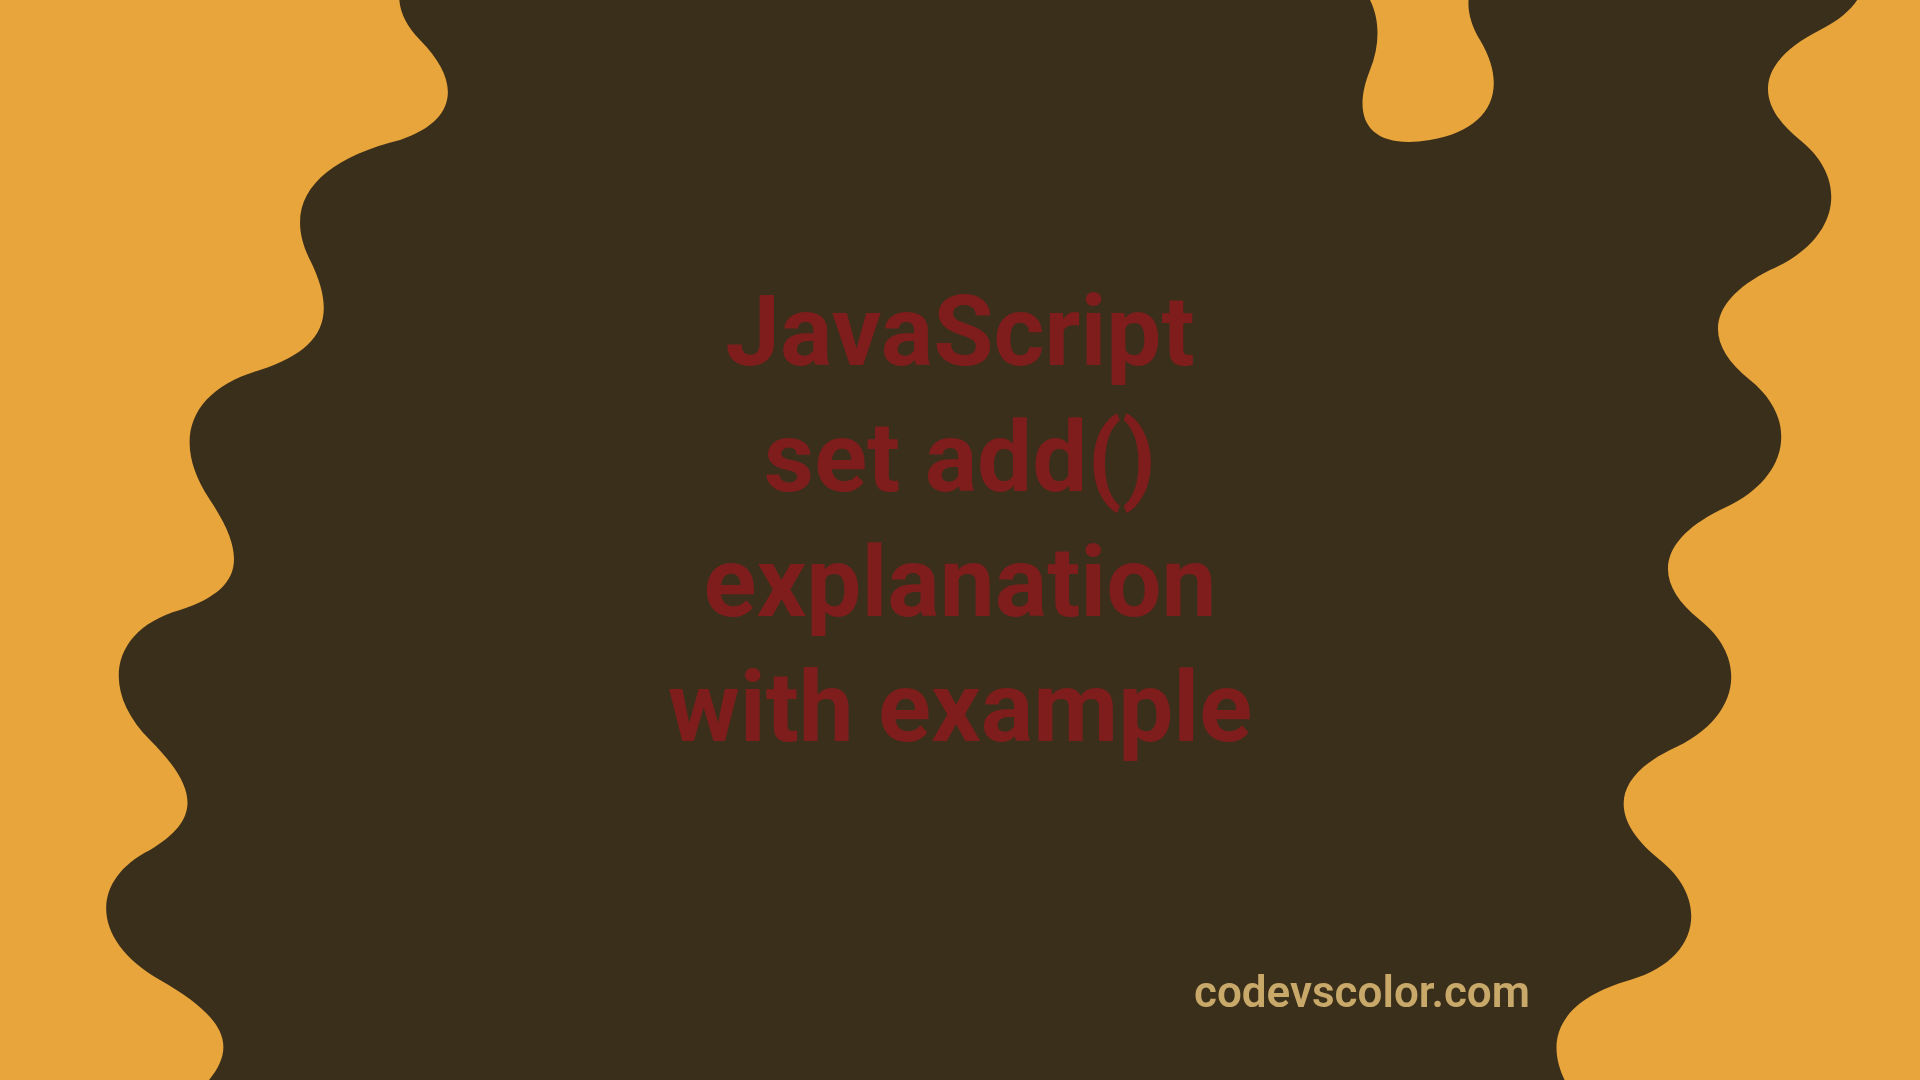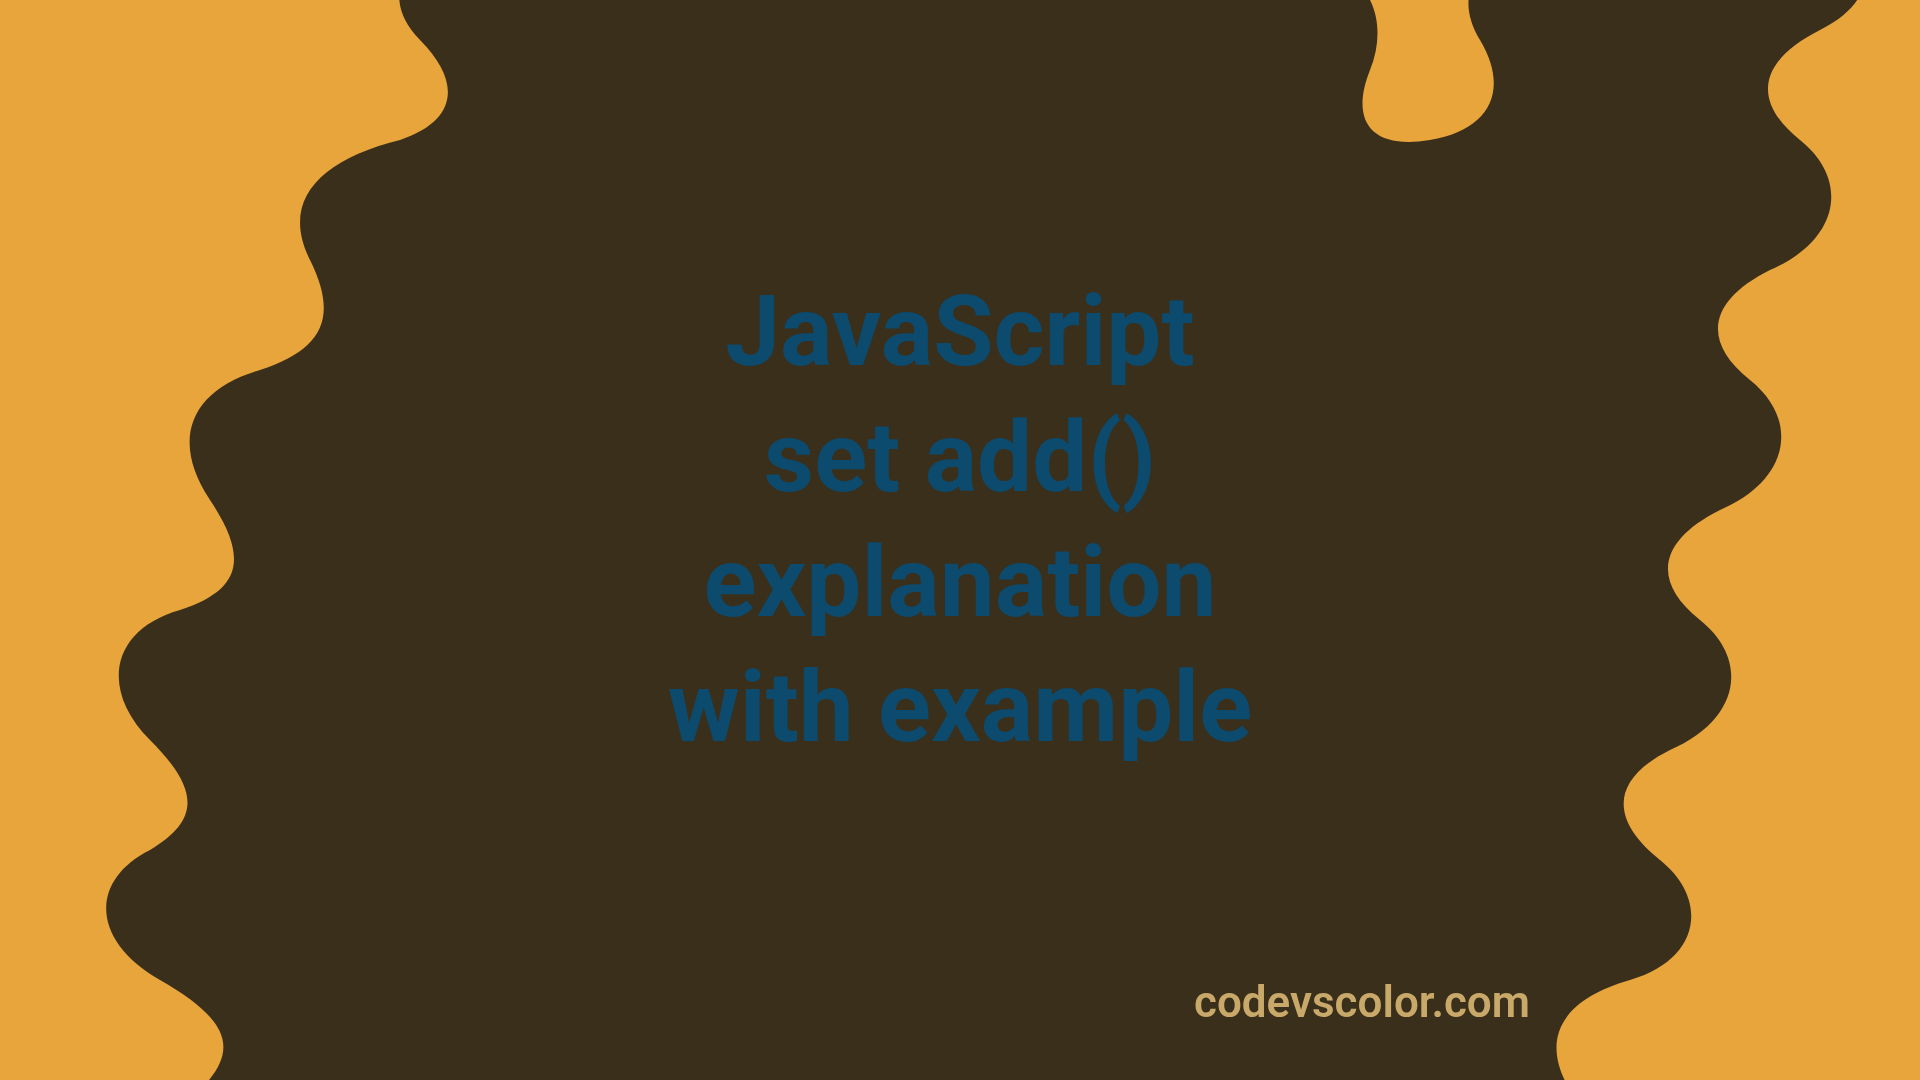--- a/index.html
+++ b/index.html
@@ -31,30 +31,30 @@
       z-index: 2;
       text-align: center;
       display: flex;
       flex-direction: column;
       align-items: center;
       justify-content: center;
       width: 100%;
       height: 100%;
     }
     .title {
-      color: #0c4a6e;
+      color: #7f1d1d;
       font-size: 98px;
       font-weight: 700;
       line-height: 1.28;
       white-space: pre-line;
       margin-top: -40px;
     }
     .footer {
       position: absolute;
-      bottom: 52px;
+      bottom: 62px;
       right: 390px;
       color: #c9a96a;
       font-size: 44px;
       font-weight: 600;
     }
   </style>
 </head>
 <body>
 
 <div class="blob-container">

